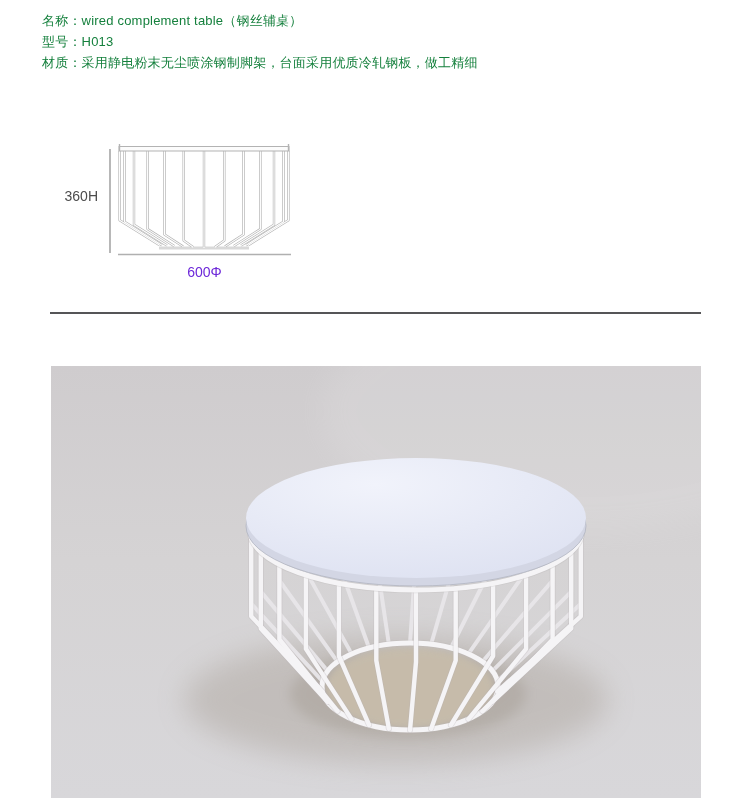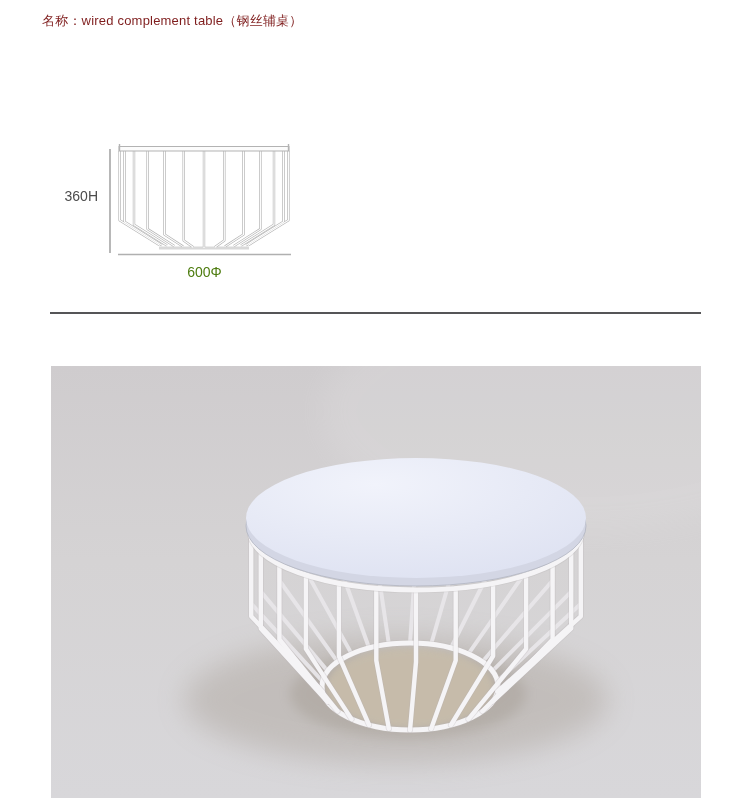--- a/index.html
+++ b/index.html
@@ -4,47 +4,49 @@
 <style>
   html,body{margin:0;padding:0;}
   body{
     width:750px;height:798px;overflow:hidden;background:#ffffff;
     font-family:"Liberation Sans","DejaVu Sans",sans-serif;
     position:relative;
   }
   .page{position:absolute;left:0;top:0;width:750px;height:798px;background:#fff;}
   .info{
     position:absolute;left:42px;top:10px;width:680px;
-    font-size:13px;line-height:21px;color:#7f1d1d;letter-spacing:.2px;
+    font-size:13px;line-height:21px;color:#15803d;letter-spacing:.2px;
   }
   .info-line{white-space:nowrap;}
   .diagram{position:absolute;left:0;top:16px;width:737px;height:280px;}
   #diagram-svg{position:absolute;left:100px;top:125px;}
   .dim-h{
     position:absolute;left:52px;top:172px;width:46px;text-align:right;
     font-size:14px;color:#4c4c4c;
   }
   .dim-d{
     position:absolute;left:172px;top:248px;width:65px;text-align:center;
-    font-size:14px;color:#4d7c0f;
+    font-size:14px;color:#6d28d9;
   }
   .divider{
     position:absolute;left:50px;top:312px;width:651px;height:2px;background:#555557;
   }
   .photo{
     position:absolute;left:51px;top:366px;width:650px;height:432px;overflow:hidden;
   }
 </style>
 </head>
 <body>
 
 <div class="page">
 
   <div class="info">
     <div class="info-line">名称：wired complement table（钢丝辅桌）</div>
+    <div class="info-line">型号：H013</div>
+    <div class="info-line">材质：采用静电粉末无尘喷涂钢制脚架，台面采用优质冷轧钢板，做工精细</div>
   </div>
 
   <div class="diagram">
     <svg id="diagram-svg" width="200" height="122" viewBox="0 0 200 122">
         <line x1="10" y1="8" x2="10" y2="112" stroke="#b0b0b0" stroke-width="1.8"></line>
         <line x1="18" y1="113.5" x2="191" y2="113.5" stroke="#b0b0b0" stroke-width="1.5"></line>
         <path d="M188.4 10V79.2L148.7 104.0" fill="none" stroke="#b3b3b3" stroke-width="2.4" stroke-linejoin="round"></path>
         <path d="M183.5 10V80.8L146.1 104.2" fill="none" stroke="#b3b3b3" stroke-width="2.4" stroke-linejoin="round"></path>
         <path d="M174.0 10V83.8L141.0 104.5" fill="none" stroke="#b3b3b3" stroke-width="2.4" stroke-linejoin="round"></path>
         <path d="M160.4 10V88.1L133.8 105.0" fill="none" stroke="#b3b3b3" stroke-width="2.4" stroke-linejoin="round"></path>

